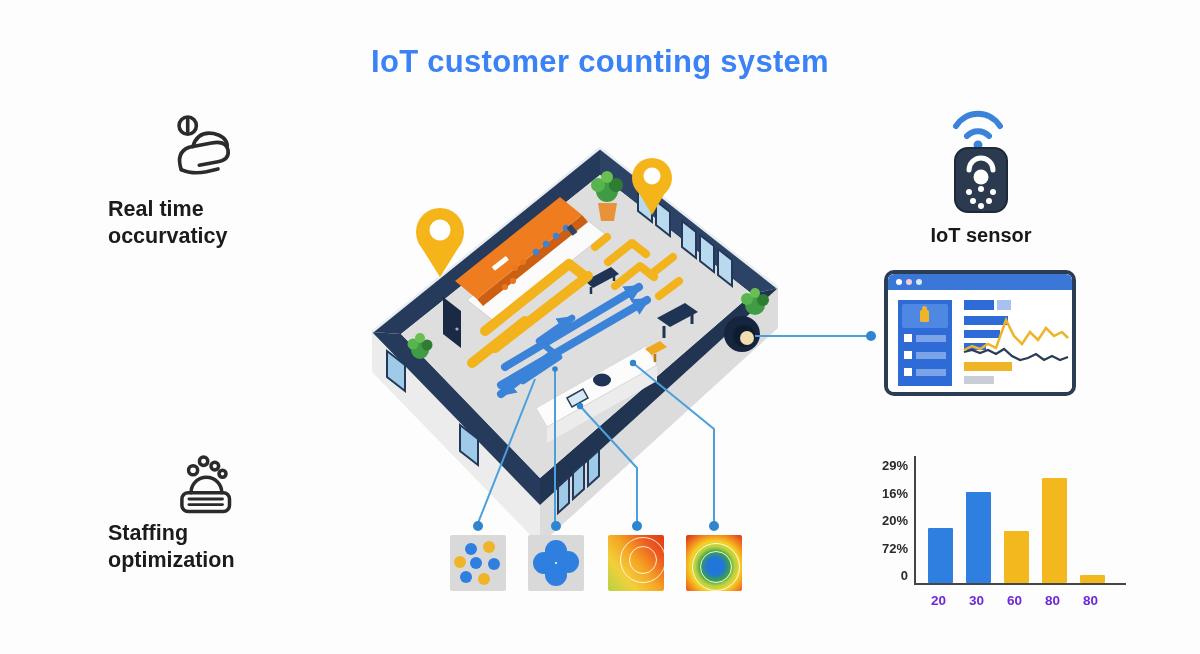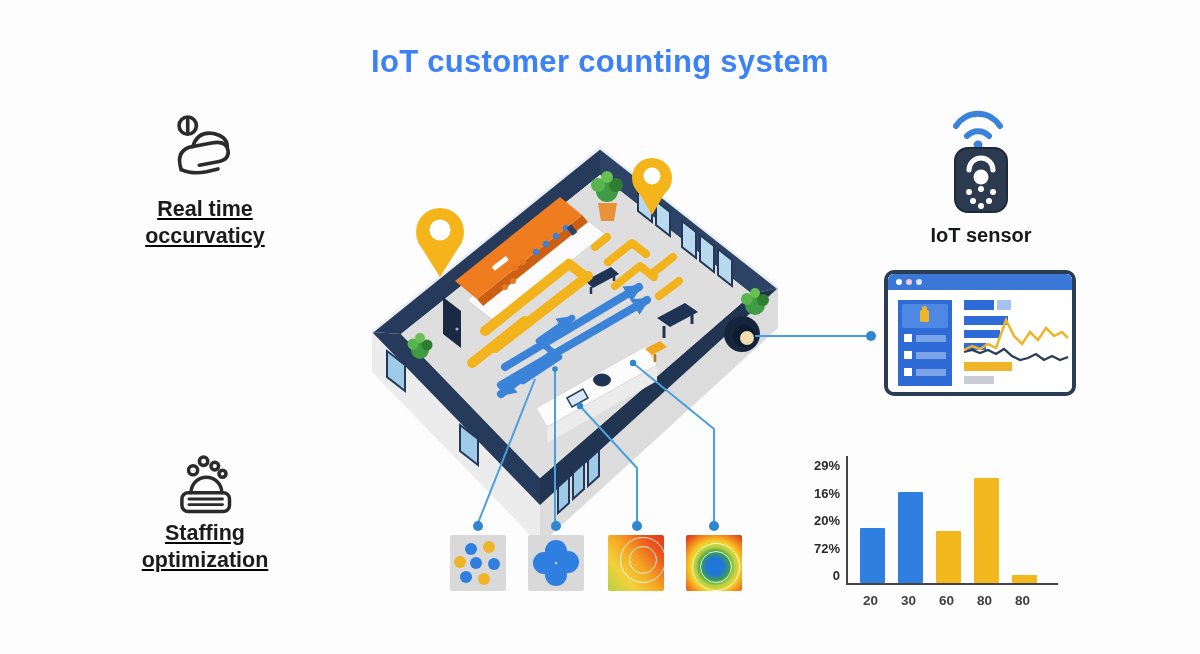--- a/index.html
+++ b/index.html
@@ -1,21 +1,21 @@
 <!DOCTYPE html>
 <html><head>
 <meta charset="utf-8">
 <style>
   html,body{margin:0;padding:0;background:#ffffff;}
   .canvas{position:relative;width:1200px;height:654px;background:#fdfdfd;overflow:hidden;
           font-family:"Liberation Sans",sans-serif;}
   .title{position:absolute;top:44px;left:0;width:1200px;text-align:center;
          font-size:31px;font-weight:700;color:#3b82f6;letter-spacing:.3px;}
   
-  .feature{position:absolute;left:108px;width:194px;text-align:center;text-decoration:underline;}
+  .feature{position:absolute;left:108px;width:194px;text-align:left;}
   .feature .ficon{display:block;margin:0 auto;}
   .feature .flabel{white-space:pre-line;font-size:21.5px;font-weight:700;color:#1b1b1b;line-height:1.26;}
   .f1{top:112px;} .f1 .flabel{margin-top:12px;}
   .f2{top:286px;} .f2 .flabel{margin-top:26px;}
   .f3{top:450px;} .f3 .flabel{}
   
   .floorplan{position:absolute;left:355px;top:135px;z-index:2;}
   .overlay{position:absolute;left:0;top:0;z-index:5;pointer-events:none;}
   
   .minimap{position:absolute;top:535px;width:56px;height:56px;z-index:6;overflow:hidden;border-radius:2px;}
@@ -27,30 +27,30 @@
   .ring{position:absolute;border:1.6px solid rgba(255,255,255,.85);border-radius:50%;}
   
   .sensor-label{position:absolute;left:920px;top:224px;width:122px;text-align:center;
                 font-size:20px;font-weight:700;color:#17181a;}
   .wifi{position:absolute;left:948px;top:104px;}
   .device{position:absolute;left:952px;top:146px;}
   
   .dashboard{position:absolute;left:884px;top:270px;width:184px;height:118px;background:#fff;
              border:4px solid #2b3c55;border-radius:10px;overflow:hidden;z-index:4;}
   
-  .chart{position:absolute;left:804px;top:446px;width:264px;height:178px;text-decoration:underline;}
+  .chart{position:absolute;left:872px;top:446px;width:264px;height:178px;text-decoration:underline;}
   .ylabels{position:absolute;left:0;top:12px;width:36px;height:126px;display:flex;flex-direction:column;
            justify-content:space-between;align-items:flex-end;}
   .ylab{font-size:13px;font-weight:700;color:#2a2a2a;line-height:16px;height:16px;}
   .plot{position:absolute;left:42px;top:10px;width:210px;height:127px;
         border-left:2px solid #454545;border-bottom:2px solid #454545;}
   .bars{position:absolute;left:12px;bottom:0;display:flex;align-items:flex-end;gap:13px;}
   .bar{width:25px;border-radius:1px;}
   .xlabels{position:absolute;left:54px;top:147px;display:flex;gap:13px;}
-  .xlab{width:25px;text-align:center;font-size:13.5px;font-weight:700;color:#404040;}
+  .xlab{width:25px;text-align:center;font-size:13.5px;font-weight:700;color:#6d28d9;}
 </style>
 </head>
 <body>
 
 <div class="canvas">
 
   <div class="title">IoT customer counting system</div>
 
   <div class="feature f1">
     <svg class="ficon" width="72" height="72" viewBox="0 0 100 100" fill="none" stroke="#2b2b2b" stroke-width="5" stroke-linecap="round" stroke-linejoin="round">

